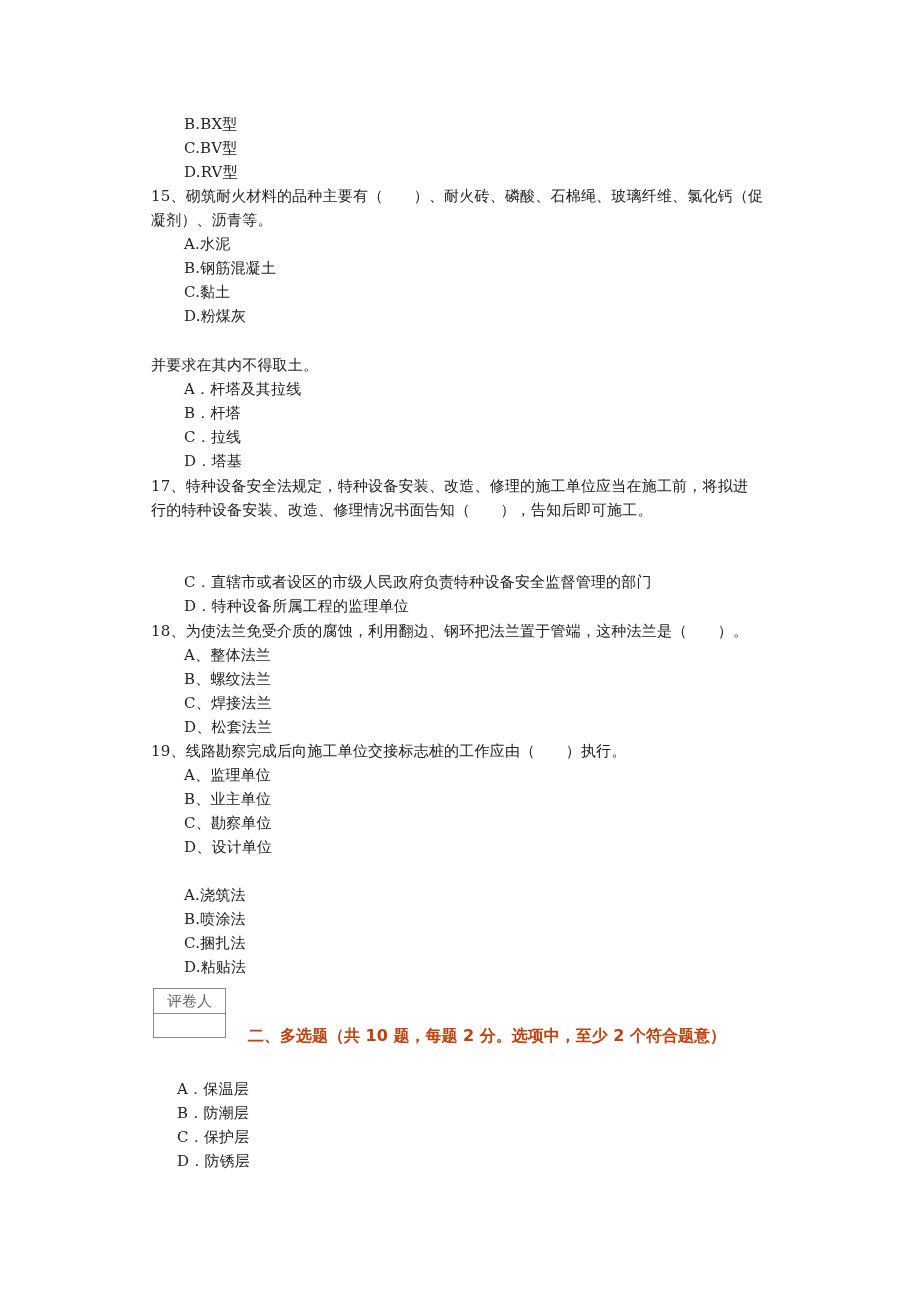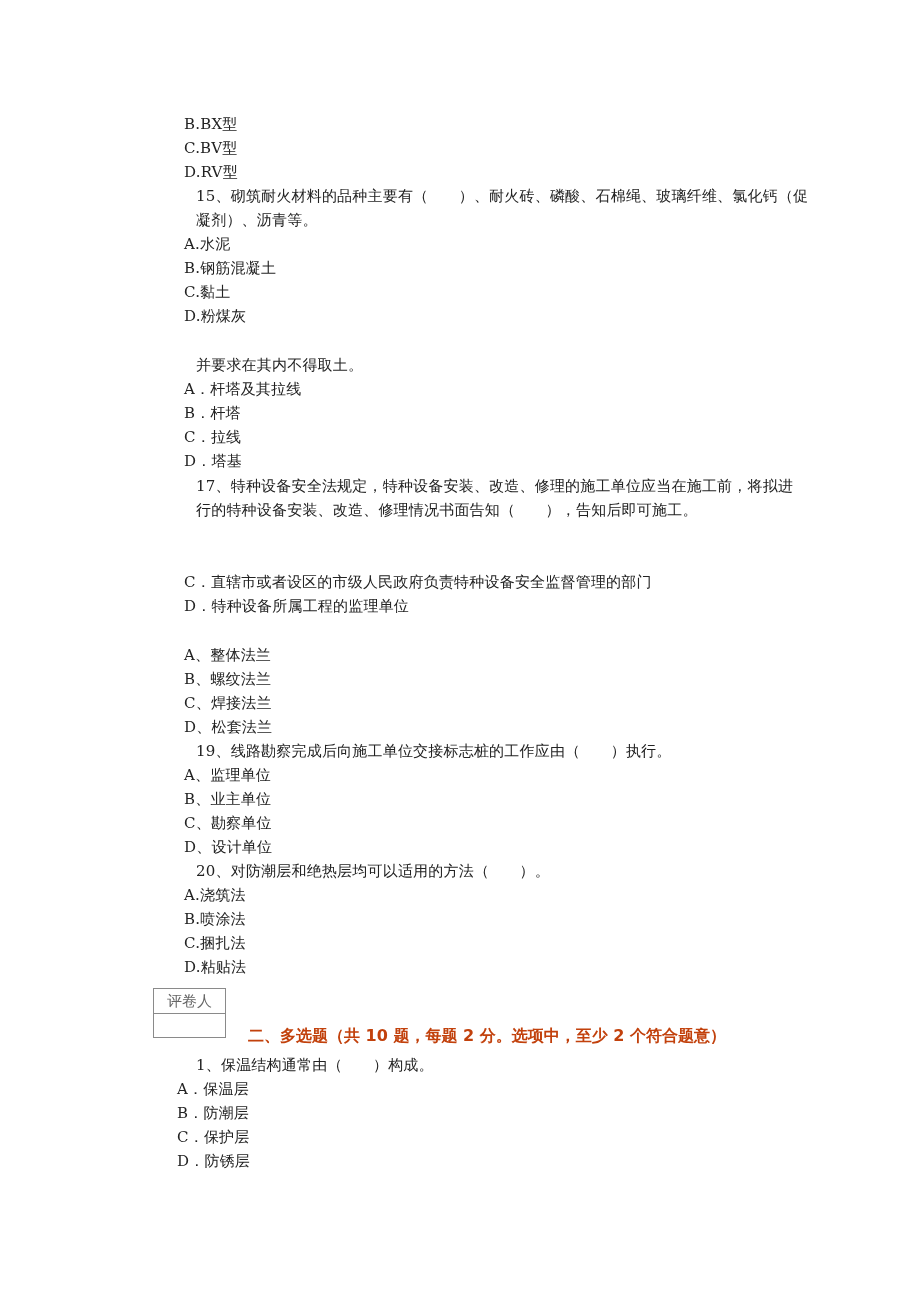--- a/index.html
+++ b/index.html
@@ -1,20 +1,20 @@
 <!DOCTYPE html>
 <html><head>
 <meta charset="utf-8">
 <style>
   html, body { margin: 0; padding: 0; background: #ffffff; }
   body { width: 920px; height: 1302px; position: relative; overflow: hidden;
          font-family: "DejaVu Serif", "Liberation Serif", serif; color: #222; }
   .page { position: absolute; left: 12px; top: 0; width: 920px; height: 1286px; }
   .line { position: absolute; font-size: 15px; line-height: 24px; white-space: nowrap; letter-spacing: 0.2px; }
-  .q { left: 139px; margin-left: 45px; }
+  .q { left: 139px; }
   .opt { left: 172px; }
   .opt2 { left: 165px; }
   .grader-box { position: absolute; left: 141px; top: 988px; width: 73px; height: 50px;
                 border: 1.5px solid #8a8a8a; box-sizing: border-box; font-family: Liberation Serif, serif; }
   .grader-box .label { height: 25px; border-bottom: 1.5px solid #8a8a8a; box-sizing: border-box;
                        text-align: center; font-size: 15px; line-height: 24px; color: #666; }
   .section-title { position: absolute; left: 236px; top: 1023px; font-size: 16px; line-height: 26px;
                    font-weight: bold; white-space: nowrap; color: #c2410c;
                    font-family: "DejaVu Sans", "Liberation Sans", sans-serif; }
   .footer { position: absolute; left: 0; width: 920px; top: 1207px; text-align: center;
@@ -40,43 +40,42 @@
   <div class="line opt" style="top:377px">A．杆塔及其拉线</div>
   <div class="line opt" style="top:401px">B．杆塔</div>
   <div class="line opt" style="top:425px">C．拉线</div>
   <div class="line opt" style="top:449px">D．塔基</div>
 
   <div class="line q" style="top:474px">17、特种设备安全法规定，特种设备安装、改造、修理的施工单位应当在施工前，将拟进</div>
   <div class="line q" style="top:498px">行的特种设备安装、改造、修理情况书面告知（　　），告知后即可施工。</div>
   <div class="line opt" style="top:570px">C．直辖市或者设区的市级人民政府负责特种设备安全监督管理的部门</div>
   <div class="line opt" style="top:594px">D．特种设备所属工程的监理单位</div>
 
+  <div class="line q" style="top:619px">18、为使法兰免受介质的腐蚀，利用翻边、钢环把法兰置于管端，这种法兰是（　　）。</div>
   <div class="line opt" style="top:643px">A、整体法兰</div>
   <div class="line opt" style="top:667px">B、螺纹法兰</div>
   <div class="line opt" style="top:691px">C、焊接法兰</div>
   <div class="line opt" style="top:715px">D、松套法兰</div>
 
   <div class="line q" style="top:739px">19、线路勘察完成后向施工单位交接标志桩的工作应由（　　）执行。</div>
   <div class="line opt" style="top:763px">A、监理单位</div>
   <div class="line opt" style="top:787px">B、业主单位</div>
   <div class="line opt" style="top:811px">C、勘察单位</div>
   <div class="line opt" style="top:835px">D、设计单位</div>
 
-  <div class="line q" style="top:859px">20、对防潮层和绝热层均可以适用的方法（　　）。</div>
   <div class="line opt" style="top:883px">A.浇筑法</div>
   <div class="line opt" style="top:907px">B.喷涂法</div>
   <div class="line opt" style="top:931px">C.捆扎法</div>
   <div class="line opt" style="top:955px">D.粘贴法</div>
 
   <div class="grader-box">
     <div class="label">评卷人</div>
     <div></div>
   </div>
 
   <div class="section-title">二、多选题（共 10 题，每题 2 分。选项中，至少 2 个符合题意）</div>
 
-  <div class="line q" style="top:1053px">1、保温结构通常由（　　）构成。</div>
   <div class="line opt2" style="top:1077px">A．保温层</div>
   <div class="line opt2" style="top:1101px">B．防潮层</div>
   <div class="line opt2" style="top:1125px">C．保护层</div>
   <div class="line opt2" style="top:1149px">D．防锈层</div>
 
 </div>
 
 </body></html>

